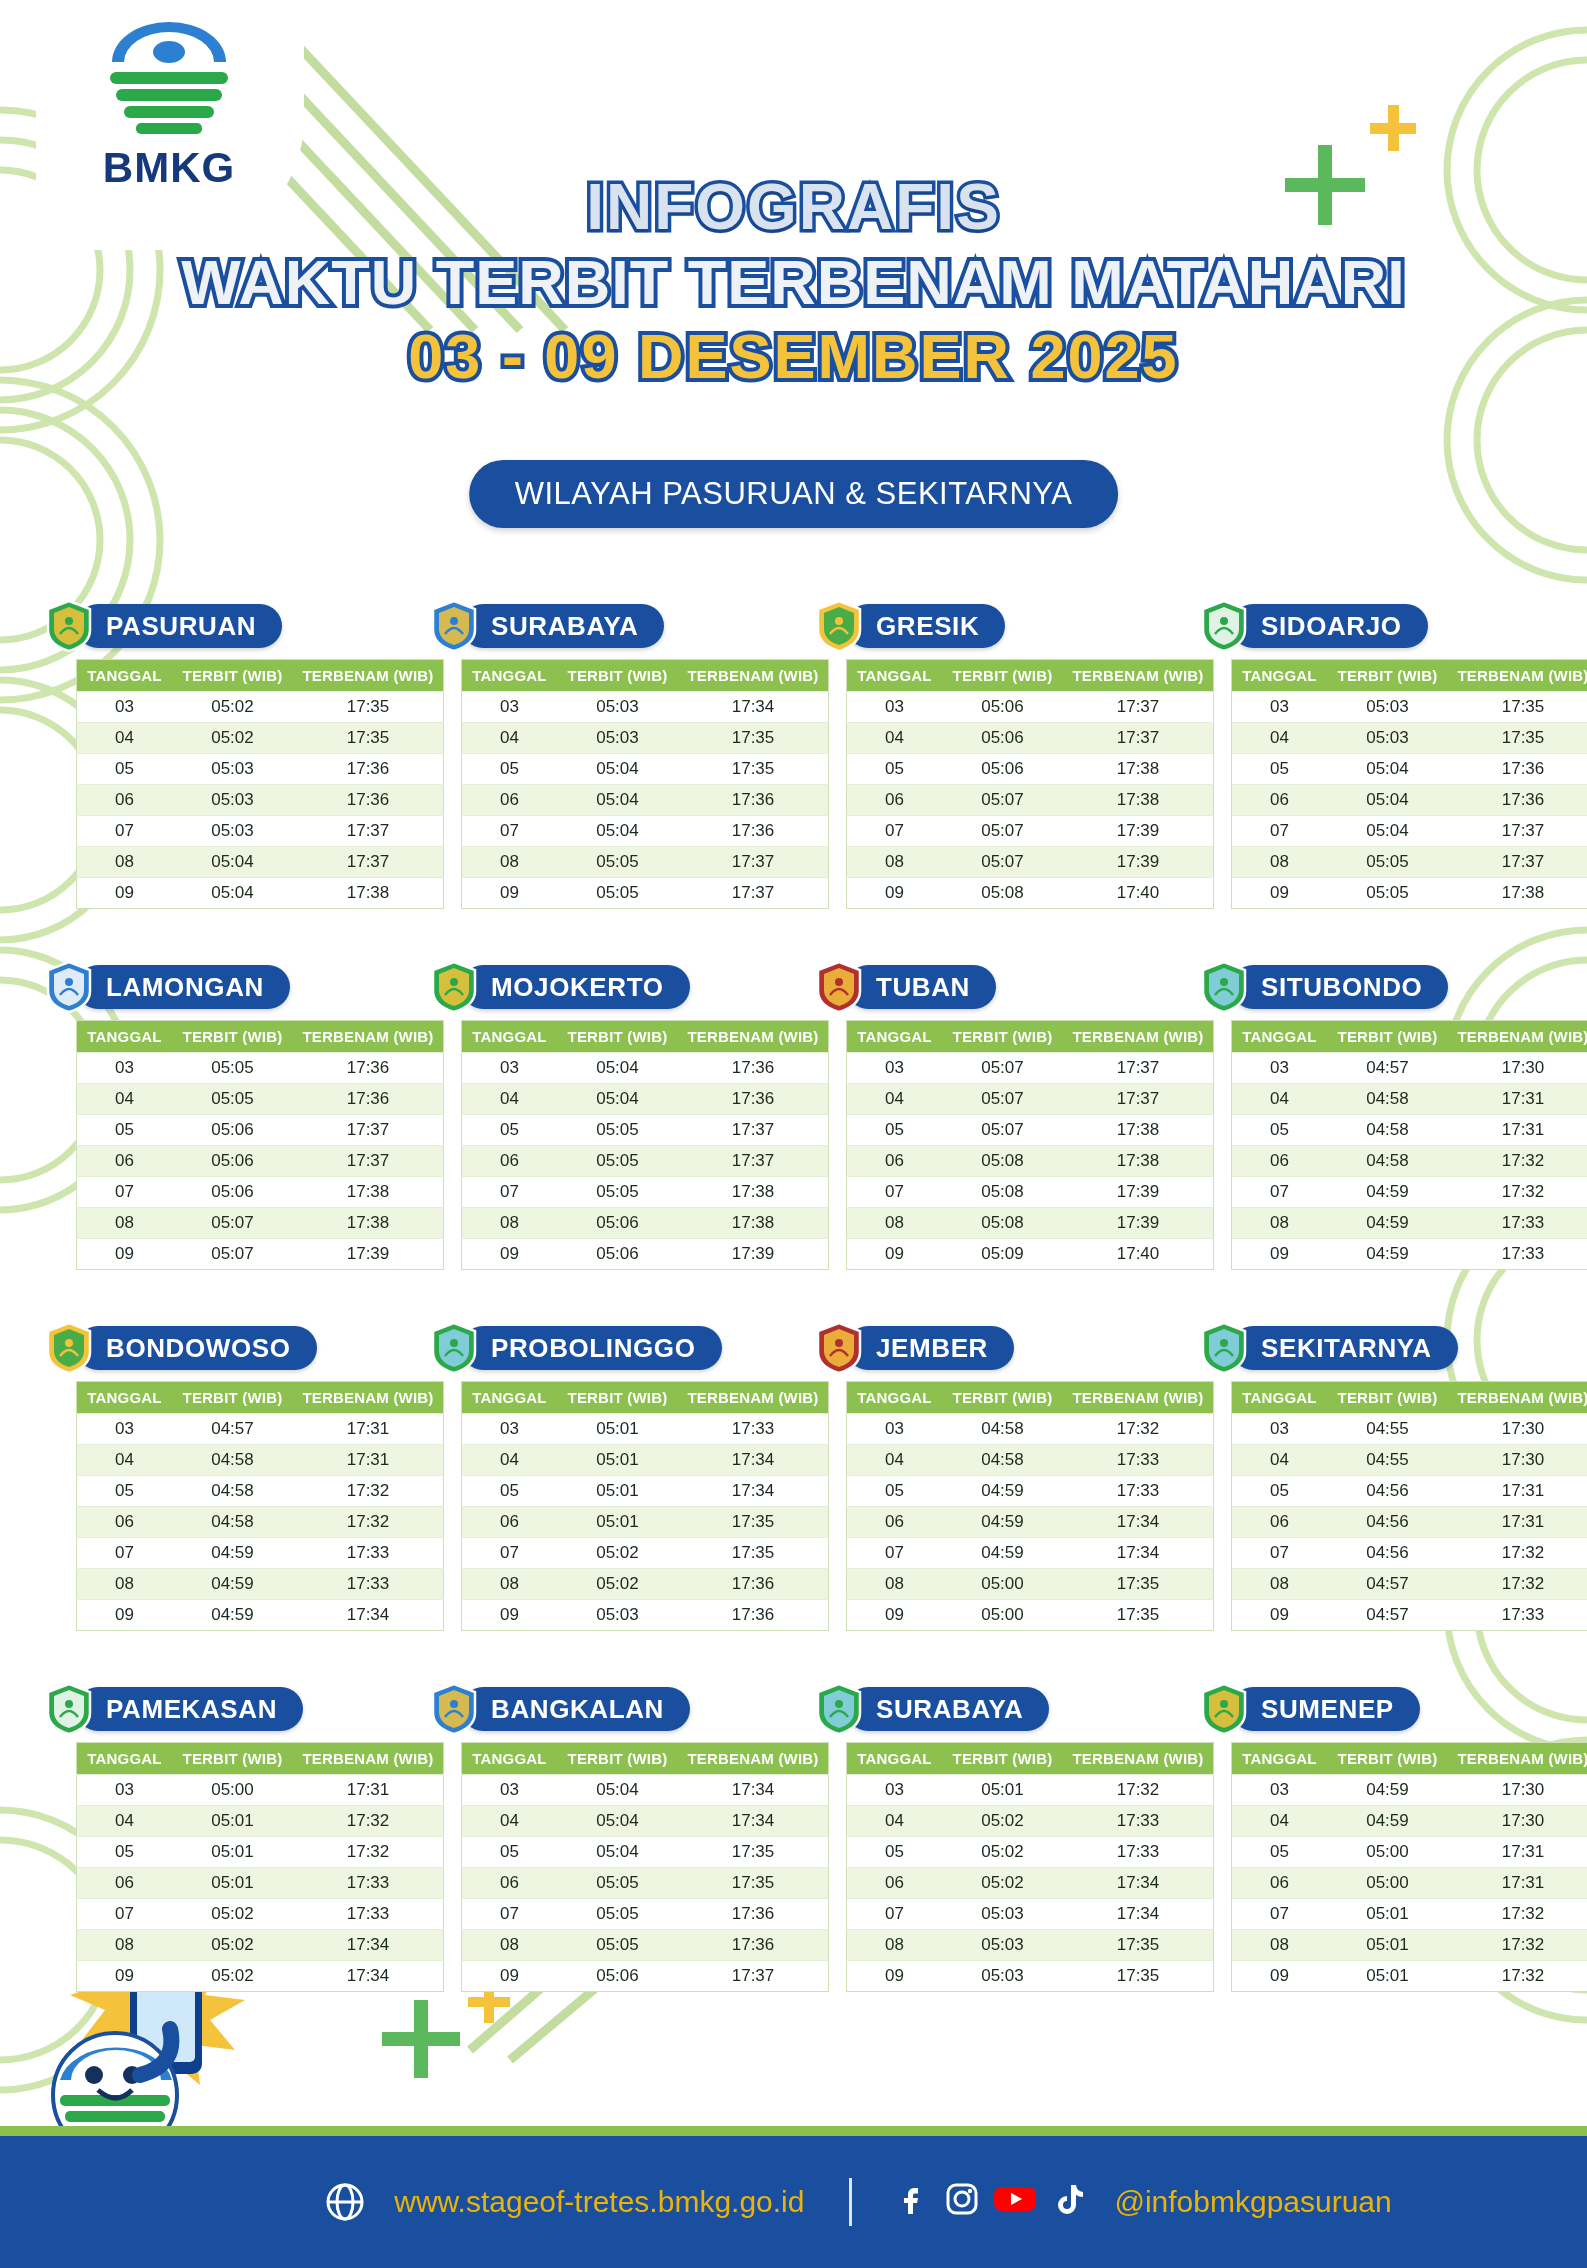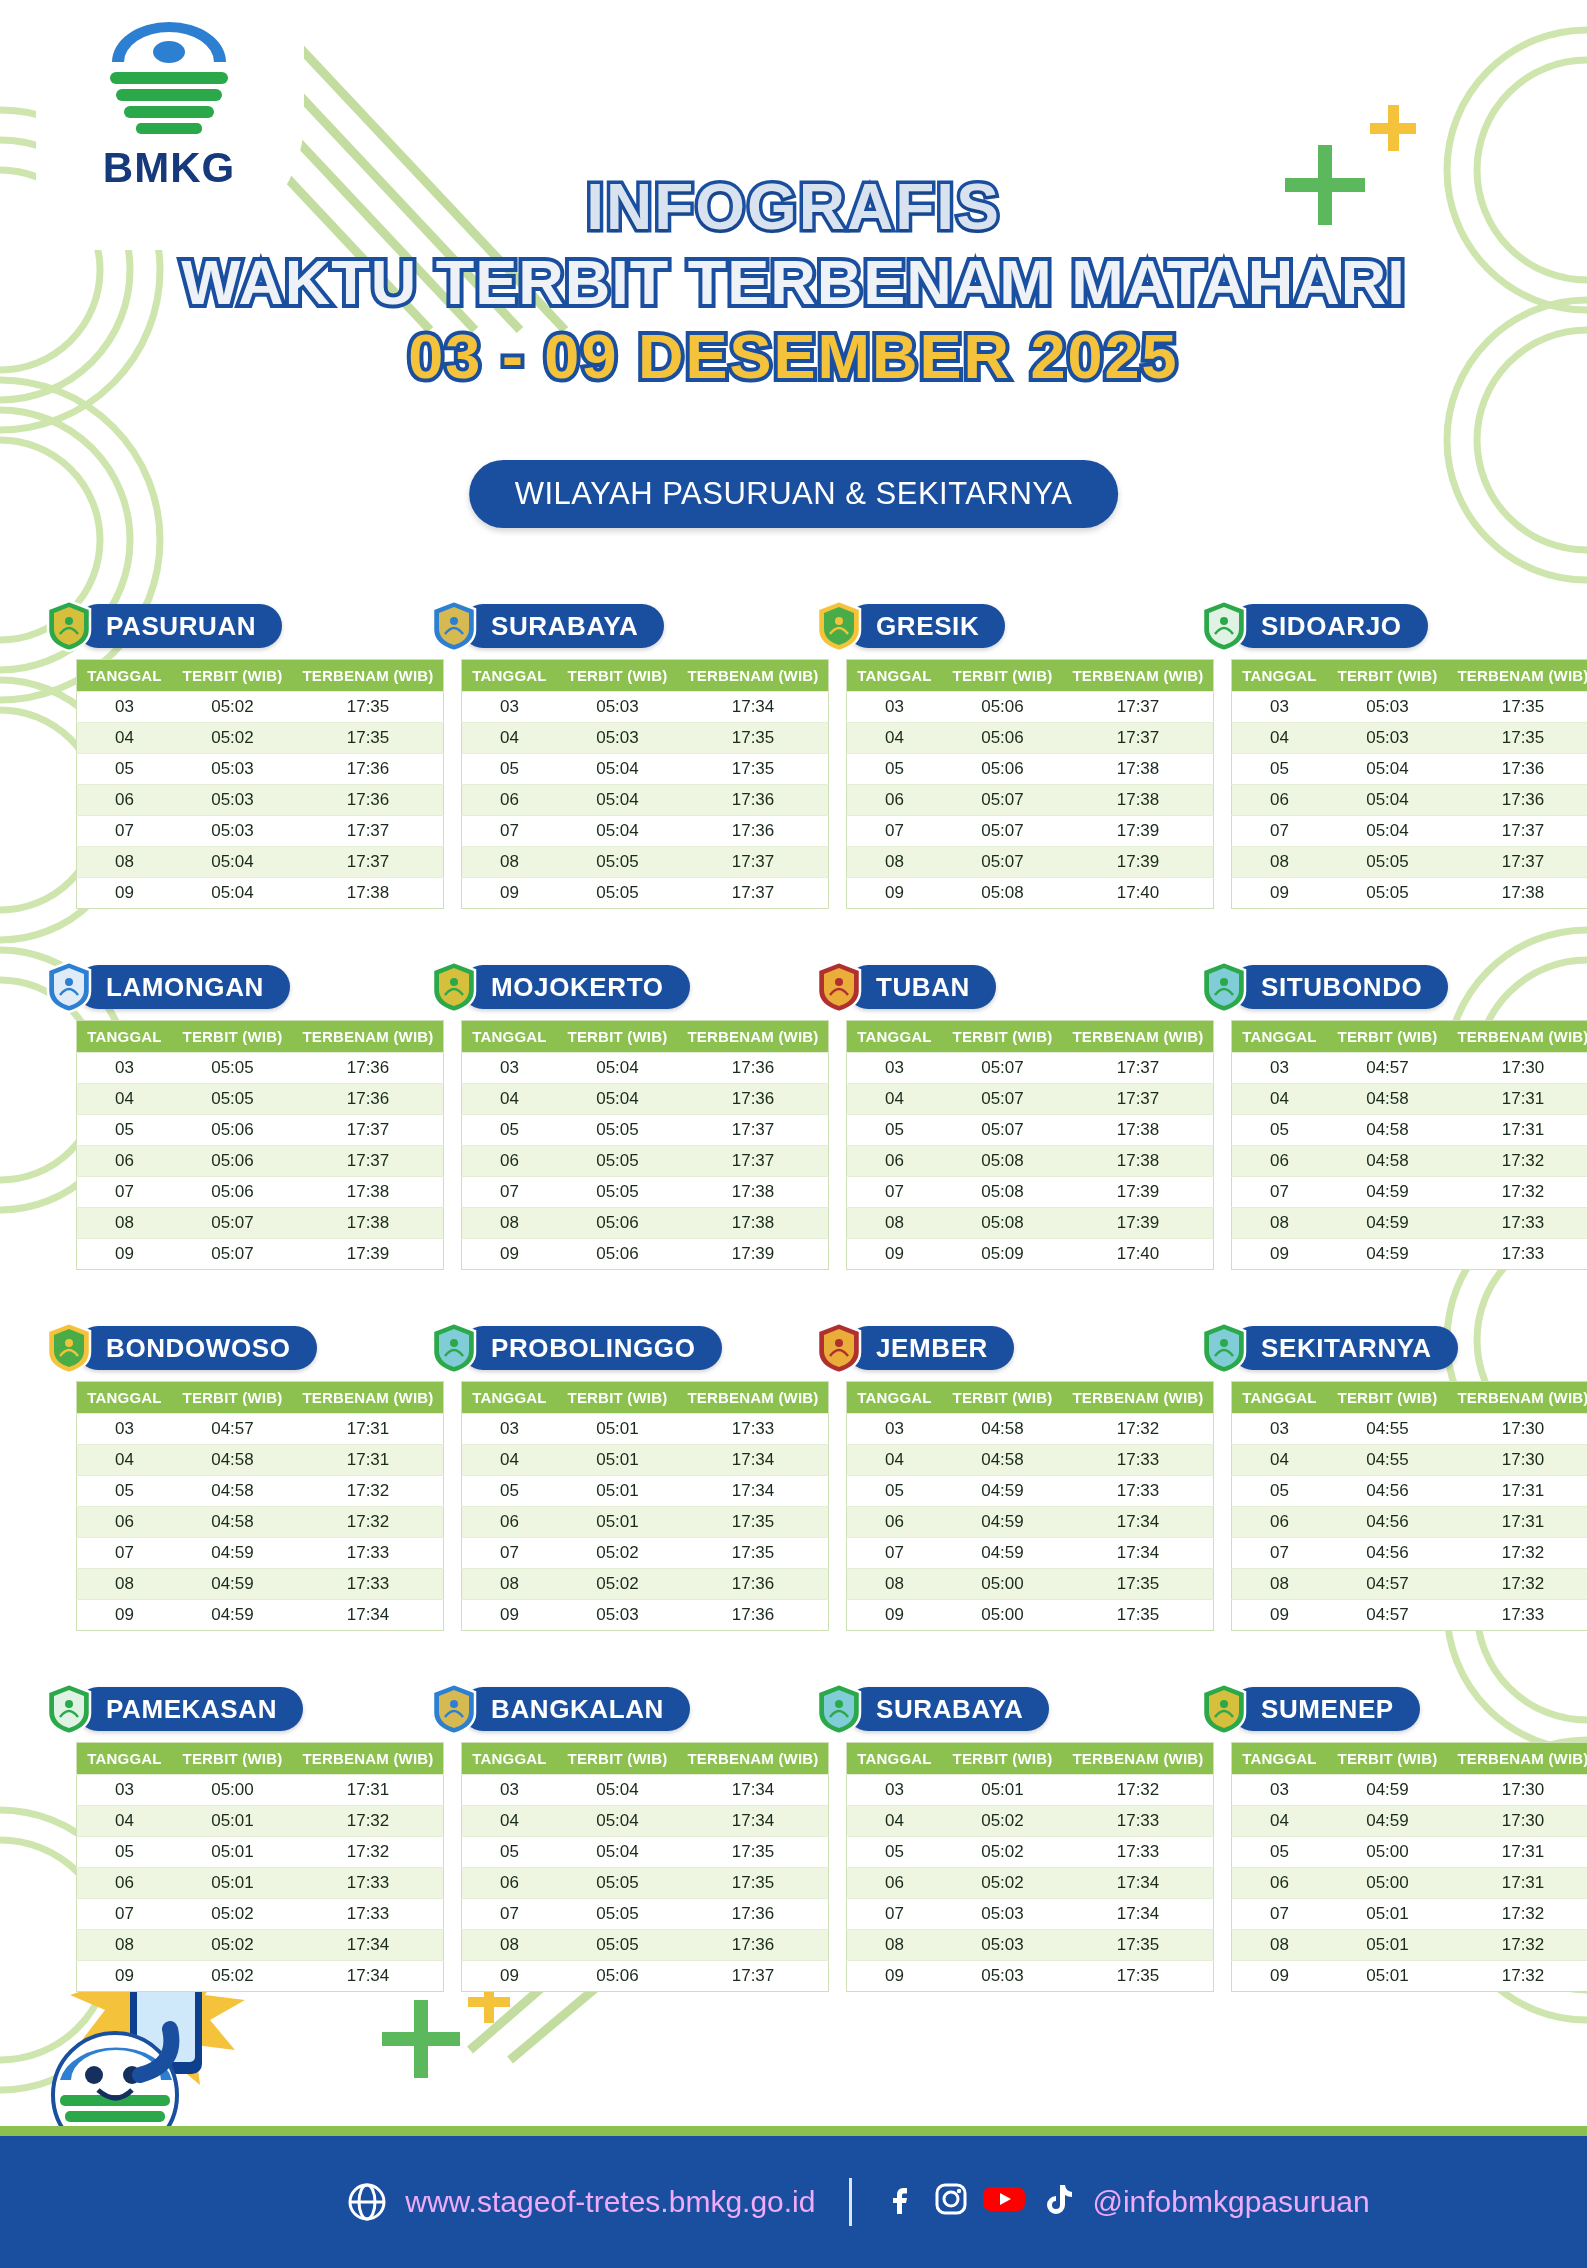--- a/index.html
+++ b/index.html
@@ -80,21 +80,21 @@
   tbody tr:nth-child(odd){background:#ffffff;}
   td.c1{width:26%;} td.c2{width:33%;} td.c3{width:41%;}
 
   
   .mascot{position:absolute;left:20px;bottom:78px;width:330px;height:300px;}
   .footer-bar{
     position:absolute;left:0;right:0;bottom:0;height:132px;background:#1a4fa0;
     display:flex;align-items:center;justify-content:center;
   }
   .footer-top-line{position:absolute;left:0;right:0;bottom:132px;height:10px;background:#8cc04f;}
-  .footer-inner{display:flex;align-items:center;gap:18px;color:#f0abfc;font-size:30px;padding-left:130px;}
+  .footer-inner{display:flex;align-items:center;gap:29px;color:#eab308;font-size:30px;padding-left:130px;}
   .globe{width:40px;height:40px;}
   .sep{width:3px;height:48px;background:#ffffff;opacity:.85;margin:0 16px;}
   .soc{display:flex;align-items:center;gap:14px;}
   .soc span{display:inline-block;}
 </style>
 </head>
 <body>
 
 <div class="bg-arcs">
   <svg width="1587" height="2268" viewBox="0 0 1587 2268">

